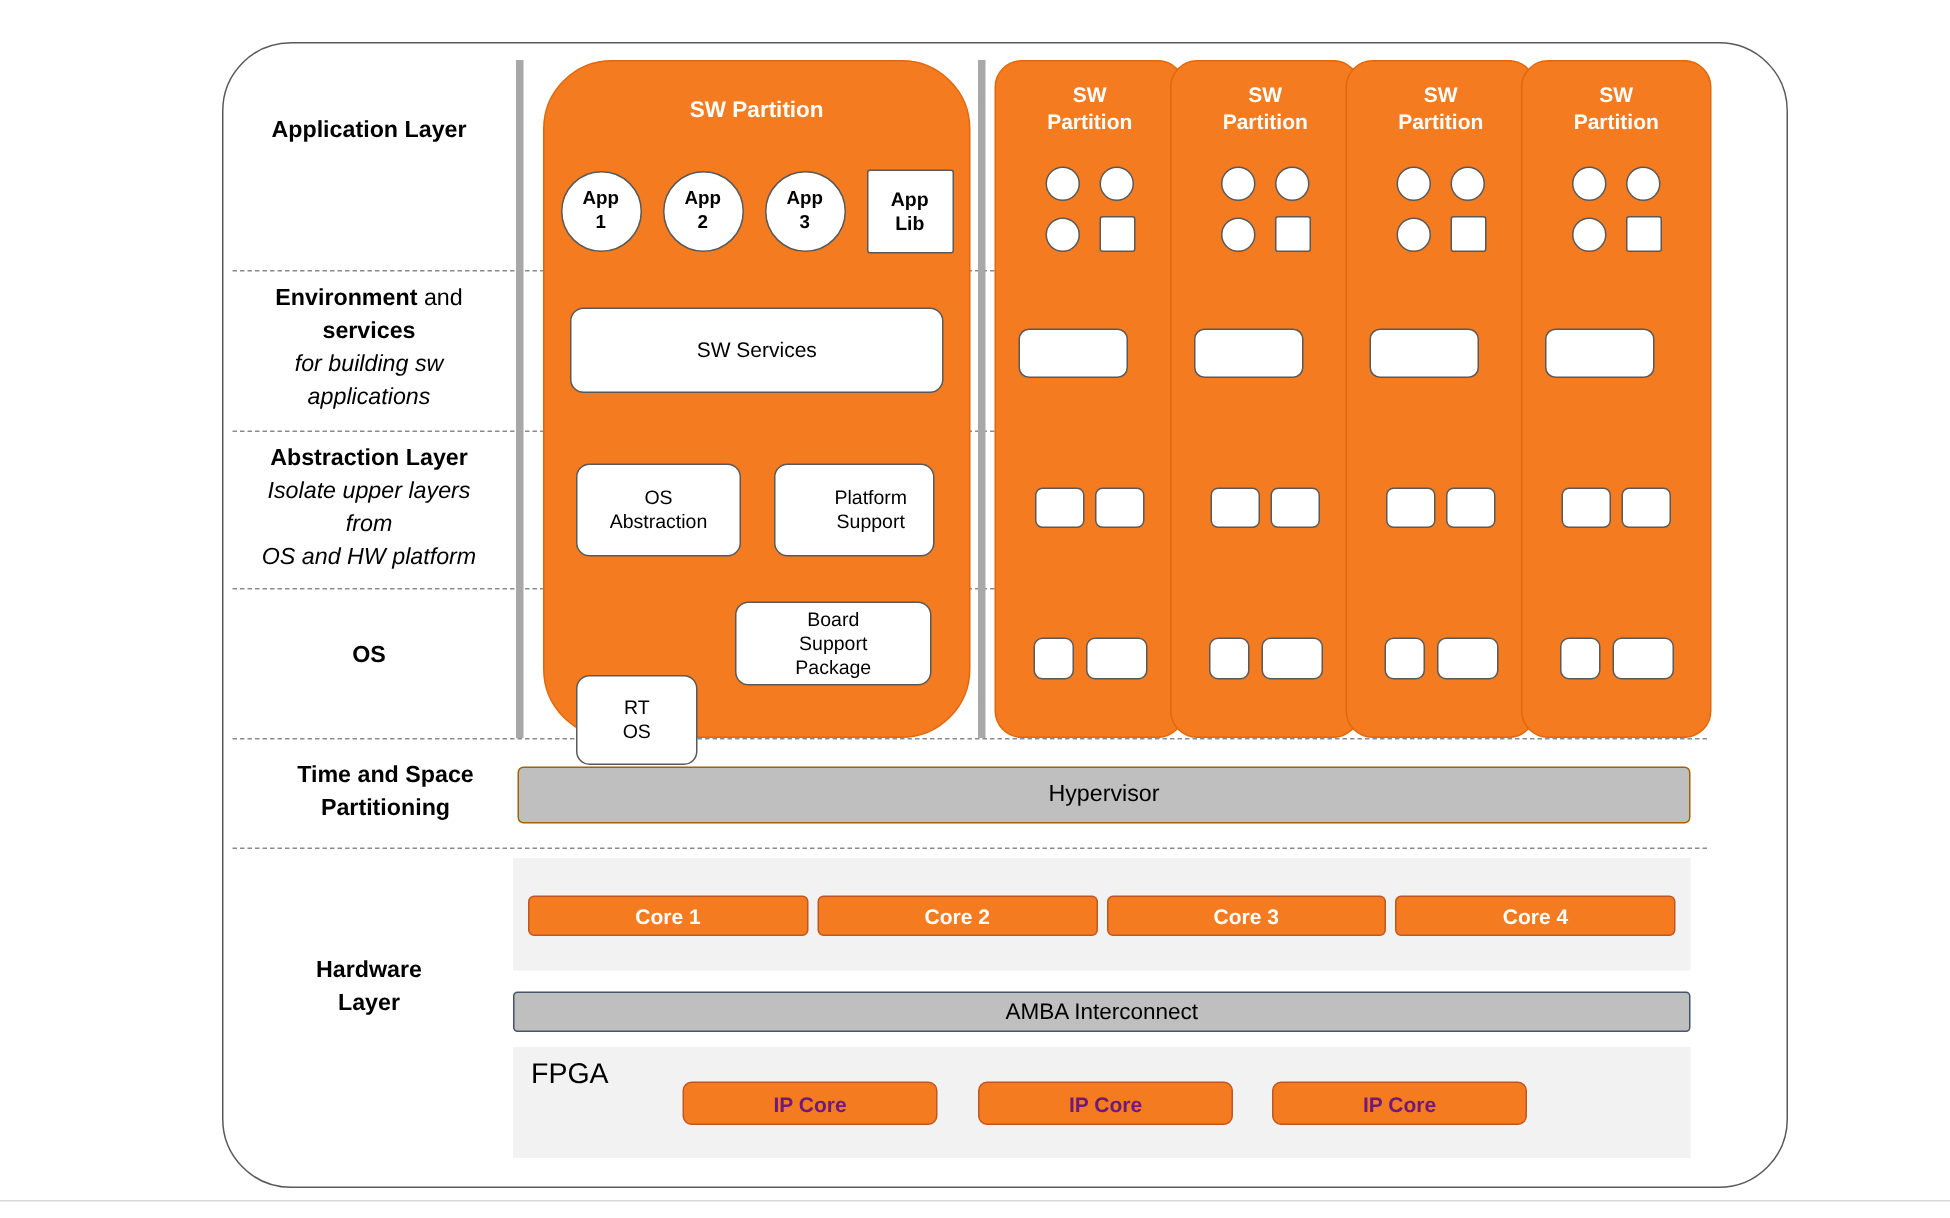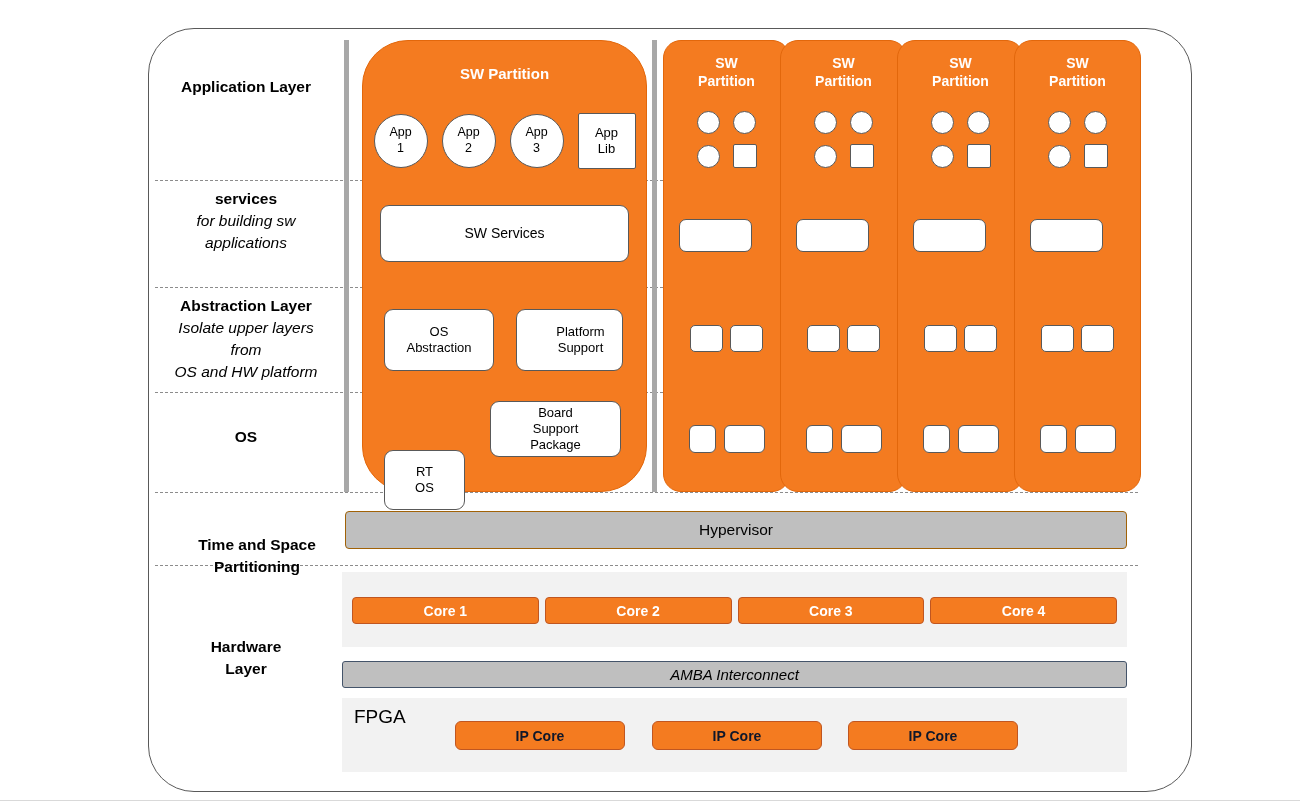--- a/index.html
+++ b/index.html
@@ -16,41 +16,41 @@
   .vbar { position:absolute; top:40px; height:452px; width:5px; background:var(--separator,#A8A8A8); }
 
   .label { position:absolute; text-align:center; font-size:15.5px; line-height:1.42; }
   .b { font-weight:bold; }
   .i { font-style:italic; }
   .pre { white-space:pre-line; }
   .lab-app { left:150px; top:76px;  width:192px; }
   .lab-env { left:150px; top:188px; width:192px; }
   .lab-abs { left:146px; top:295px; width:200px; }
   .lab-os  { left:150px; top:426px; width:192px; }
-  .lab-tsp { left:150px; top:534px; width:192px;padding-left:22px; }
+  .lab-tsp { left:150px; top:506px; width:192px;padding-left:22px; }
   .lab-hw  { left:150px; top:636px; width:192px; }
 
   .part { position:absolute; top:40px; height:452px; background:var(--orange,#F47B20);
           border:1px solid #E2670B; }
   .main-part { left:362px; width:285px; border-radius:46px; }
   .sp { width:127px; border-radius:18px; }
   .sp1 { left:663px; } .sp2 { left:780px; } .sp3 { left:897px; } .sp4 { left:1014px; }
 
   .part-title { position:absolute; left:0; right:0; color:#fff; font-weight:bold;
                 text-align:center; white-space:pre-line; }
   .mp-title { top:24px; font-size:15px; }
   .sp-title { top:13px; font-size:14px; line-height:1.3; }
 
   .wbox { background:#fff; border:1px solid #595959; display:flex; align-items:center;
           justify-content:center; text-align:center; font-size:13px; line-height:1.25;
           white-space:pre-line; }
   .circle { border-radius:50% !important; }
 
   .apps { position:absolute; top:72px; left:0; right:0; display:flex;
-          justify-content:center; align-items:center; gap:14px; }
+          justify-content:center; align-items:center; gap:14px;font-weight:bold; }
   .app-circle { width:54px; height:54px; font-size:12.5px; }
   .applib { width:58px; height:56px; border-radius:2px; }
 
   .mp-services { position:absolute; left:17px;  top:164px; width:249px; height:57px; border-radius:9px; font-size:14px; }
   .mp-osabs    { position:absolute; left:21px;  top:268px; width:110px; height:62px; border-radius:9px; }
   .mp-plat     { position:absolute; left:153px; top:268px; width:107px; height:62px; border-radius:9px;padding-left:22px; }
   .mp-rtos     { position:absolute; left:21px;  top:366px; width:81px;  height:60px; border-radius:9px;margin-top:43px; }
   .mp-bsp      { position:absolute; left:127px; top:360px; width:131px; height:56px; border-radius:9px; }
 
   .sp-shapes { position:absolute; top:70px; left:0; right:0; display:flex;
@@ -69,46 +69,47 @@
          background:var(--gray-bar,#BFBFBF); border:1px solid #a16207; border-radius:4px;
          display:flex; align-items:center; justify-content:center; font-size:15.5px; }
 
   .panel { position:absolute; left:342px; width:785px; background:var(--panel-gray,#F2F2F2); }
   .cores-panel { top:572px; height:75px; display:flex; gap:6px; padding:25px 10px 0; align-items:flex-start; }
   .core { flex:1; height:27px; background:var(--orange,#F47B20); border:1px solid #C05621;
           border-radius:4px; color:#fff; font-weight:bold; font-size:14px;
           display:flex; align-items:center; justify-content:center; }
   .amba { position:absolute; left:342px; top:661px; width:785px; height:27px;
           background:var(--gray-bar,#BFBFBF); border:1px solid #44546A; border-radius:3px;
-          display:flex; align-items:center; justify-content:center; font-size:15px;font-style:italic; }
+          display:flex; align-items:center; justify-content:center; font-size:15px; }
   .fpga-panel { top:698px; height:74px; }
   .fpga-label { position:absolute; left:12px; top:8px; font-size:19px; }
   .ipcore { position:absolute; top:23px; width:170px; height:29px;
             background:var(--orange,#F47B20); border:1px solid #C05621; border-radius:6px;
-            color:#0f172a; font-weight:bold; font-size:14px;
+            color:#701a75; font-weight:bold; font-size:14px;
             display:flex; align-items:center; justify-content:center; }
   .ip1 { left:113px; } .ip2 { left:310px; } .ip3 { left:506px; }
 </style>
 </head>
 <body>
 
 <div class="canvas">
   <div class="outer"></div>
   <div class="page-line"></div>
 
   <div class="dash" style="top:180px"></div>
   <div class="dash" style="top:287px"></div>
   <div class="dash" style="top:392px"></div>
   <div class="dash" style="top:492px"></div>
   <div class="dash" style="top:565px"></div>
 
   <div class="label lab-app">
     <div class="b">Application Layer</div>
   </div>
   <div class="label lab-env">
+    <div><span class="b">Environment</span><span> and</span></div>
     <div class="b">services</div>
     <div class="i pre">for building sw
 applications</div>
   </div>
   <div class="label lab-abs">
     <div class="b">Abstraction Layer</div>
     <div class="i pre">Isolate upper layers
 from
 OS and HW platform</div>
   </div>

